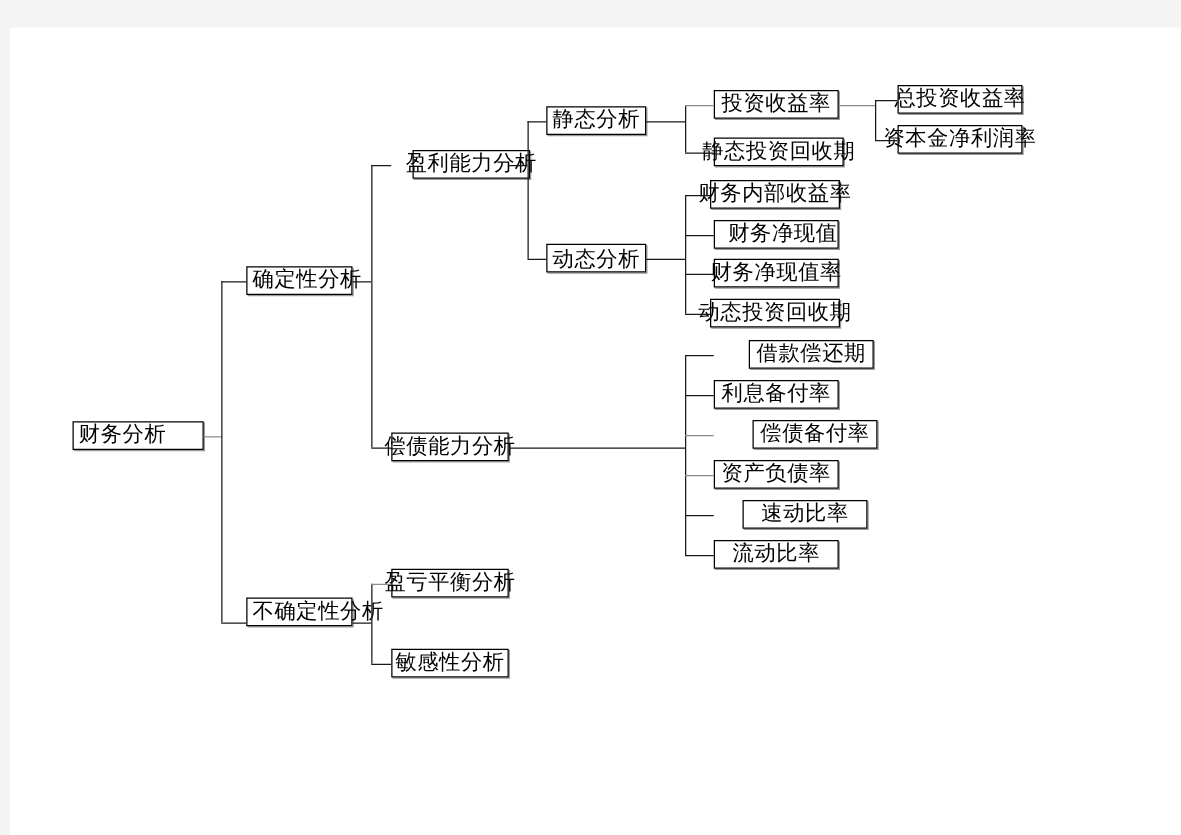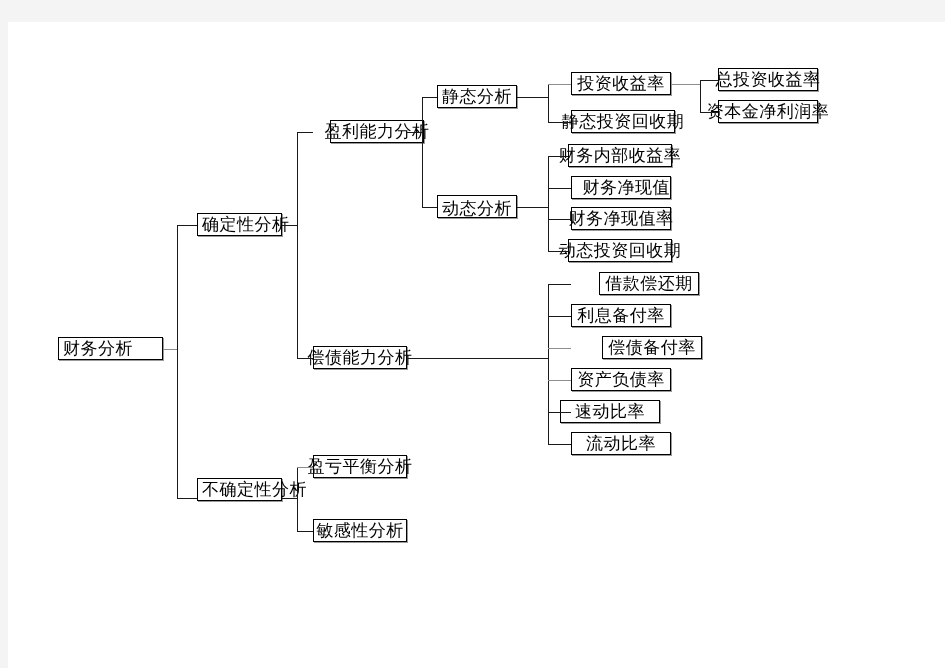--- a/index.html
+++ b/index.html
@@ -111,21 +111,21 @@
       </div>
       <div class="node" style="left: 563px; top: 282px; width: 100px;">
         <span>利息备付率</span>
       </div>
       <div class="node" style="left: 563px; top: 314px; width: 100px; margin-left: 31px;">
         <span>偿债备付率</span>
       </div>
       <div class="node" style="left: 563px; top: 346px; width: 100px;">
         <span>资产负债率</span>
       </div>
-      <div class="node" style="left: 552px; top: 378px; width: 100px;">
+      <div class="node" style="left: 586px; top: 378px; width: 100px;">
         <span>速动比率</span>
       </div>
       <div class="node" style="left: 563px; top: 410px; width: 100px;">
         <span>流动比率</span>
       </div>
       <div class="node" style="left: 710px; top: 46px; width: 100px;">
         <span>总投资收益率</span>
       </div>
       <div class="node" style="left: 710px; top: 78px; width: 100px;">
         <span>资本金净利润率</span>

